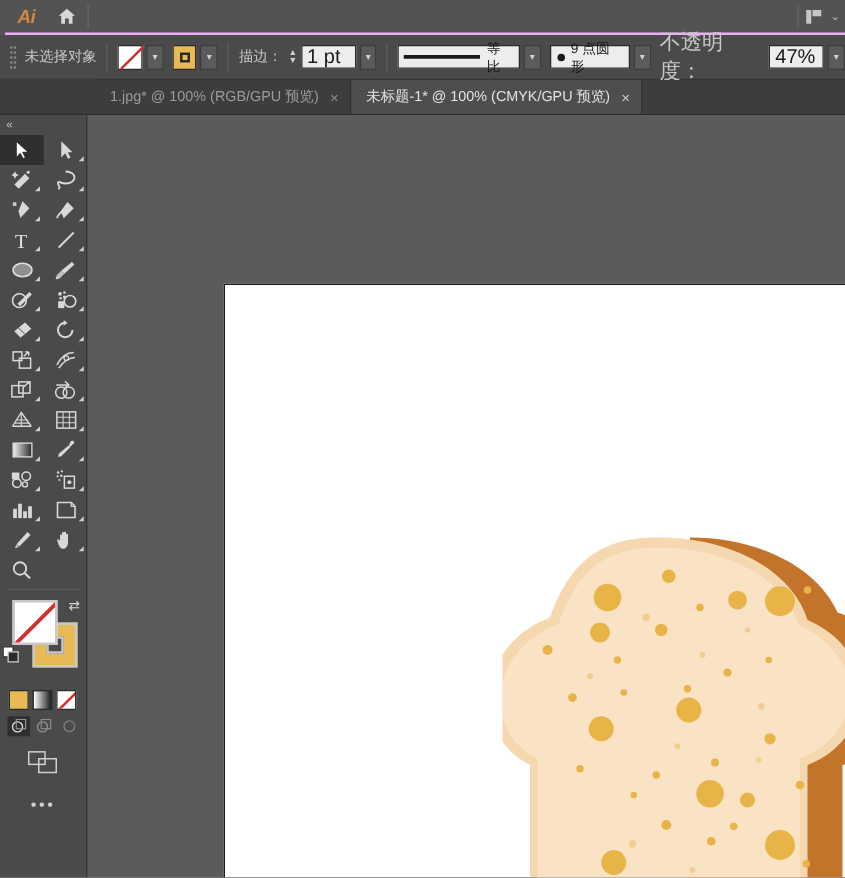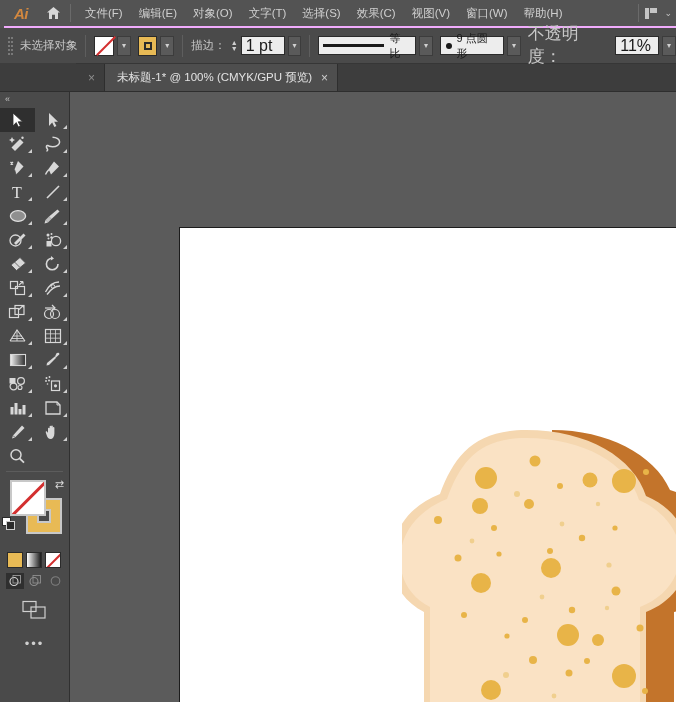--- a/index.html
+++ b/index.html
@@ -194,31 +194,20 @@
 <div id="app">
 
   <div class="menubar">
     <div class="ai-logo">Ai</div>
     <div class="home-btn">
       <svg width="15" height="14" viewBox="0 0 15 14">
         <path d="M7.5 1 L14 6.6 L12 6.6 L12 13 L9 13 L9 8.8 L6 8.8 L6 13 L3 13 L3 6.6 L1 6.6 Z" fill="#d8d8d8"></path>
       </svg>
     </div>
     <div class="menu-sep"></div>
-    <div class="menu-items">
-      <div class="menu-item">文件(F)</div>
-      <div class="menu-item">编辑(E)</div>
-      <div class="menu-item">对象(O)</div>
-      <div class="menu-item">文字(T)</div>
-      <div class="menu-item">选择(S)</div>
-      <div class="menu-item">效果(C)</div>
-      <div class="menu-item">视图(V)</div>
-      <div class="menu-item">窗口(W)</div>
-      <div class="menu-item">帮助(H)</div>
-    </div>
     <div class="menu-right">
       <div class="menu-sep"></div>
       <div class="ws-icon">
         <i style="width:4px;height:11px;"></i>
         <i style="width:7px;height:5px;margin-top:-6px;"></i>
       </div>
       <span class="chev">⌄</span>
     </div>
   </div>
 
@@ -261,27 +250,28 @@
     <div style="width:7px"></div>
     <div class="profile-field">
       <span class="profile-dot"></span>
       <span>9 点圆形</span>
     </div>
     <div class="mini-drop">▾</div>
 
     <div style="width:7px"></div>
     <span class="opacity-label">不透明度：</span>
     <div style="width:4px"></div>
-    <div class="num-field">11%</div>
+    <div class="num-field">47%</div>
     <div class="mini-drop">▾</div>
   </div>
 
   <div class="tabbar">
     <div class="tab-offset"></div>
     <div class="tab inactive">
+      <span>1.jpg* @ 100% (RGB/GPU 预览)</span>
       <span class="tab-close">×</span>
     </div>
     <div class="tab active">
       <span>未标题-1* @ 100% (CMYK/GPU 预览)</span>
       <span class="tab-close">×</span>
     </div>
     <div class="tab-fill"></div>
   </div>
 
   <div class="toolbar">

